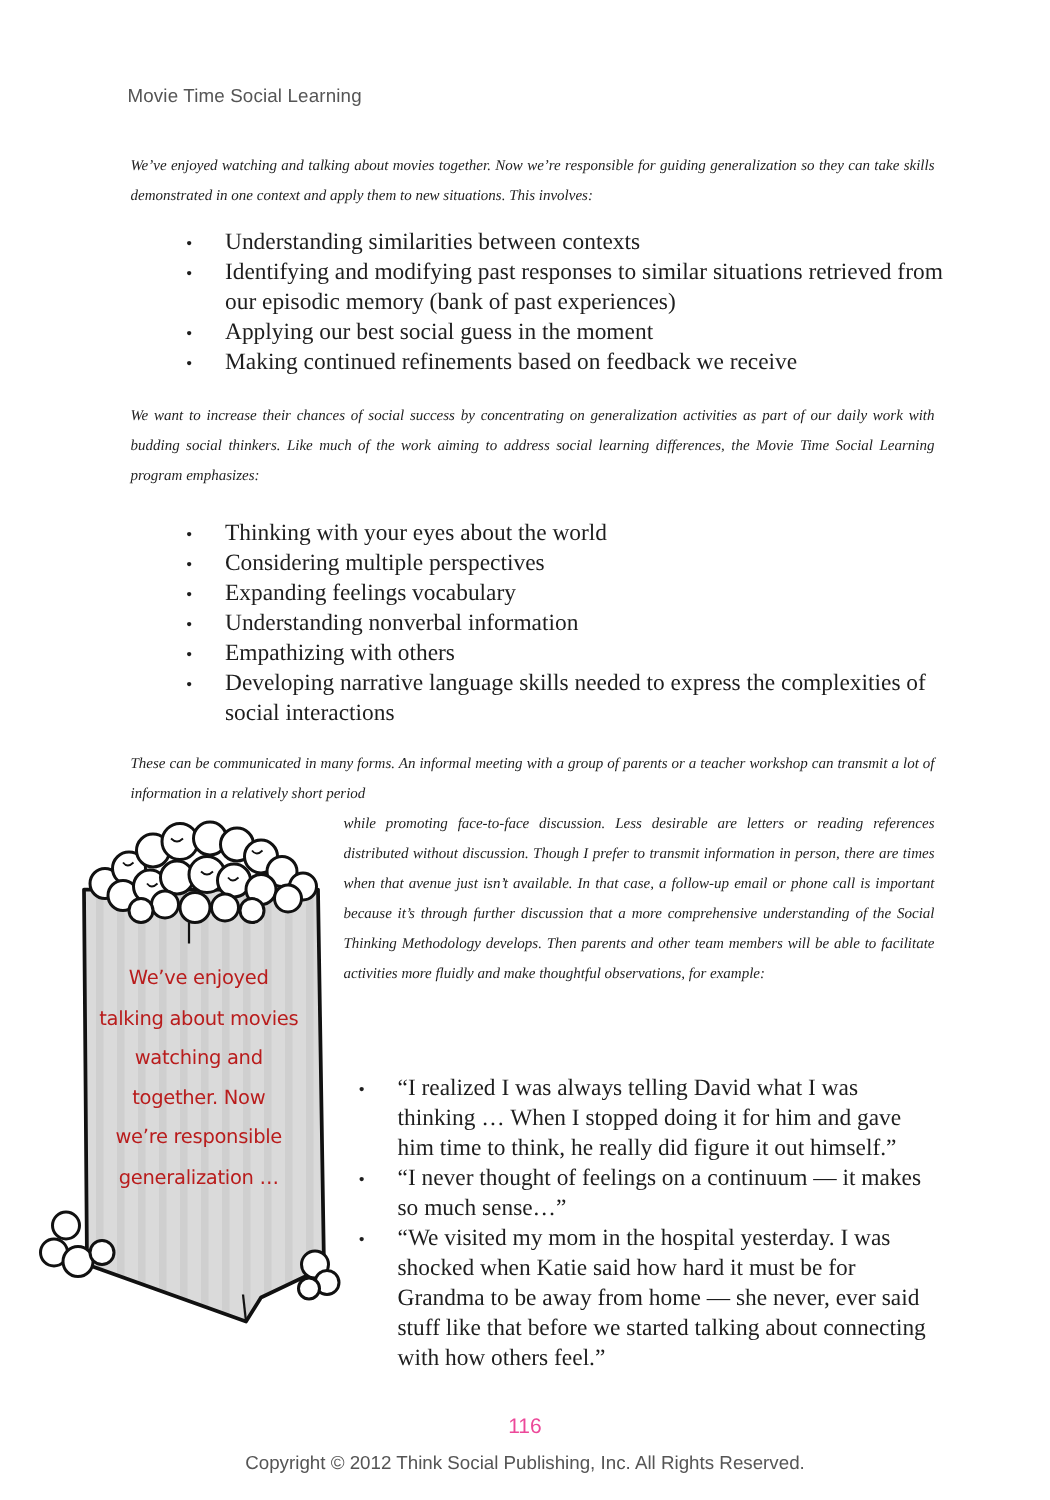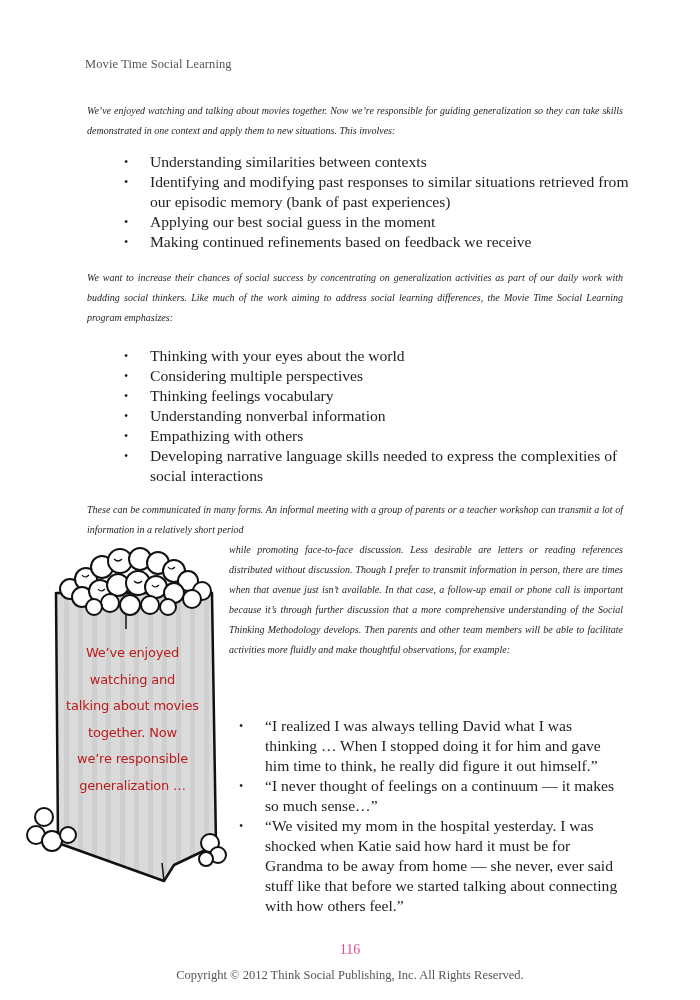--- a/index.html
+++ b/index.html
@@ -1,18 +1,18 @@
 <!DOCTYPE html>
 <html><head>
 <meta charset="utf-8">
 <style>
   html, body { margin:0; padding:0; background:#ffffff; }
   body { width:700px; height:1000px; position:relative; overflow:hidden; color:#1e1e1e; }
   .serif { font-family: "Liberation Serif", "DejaVu Serif", serif; }
-  .sans { font-family: Liberation Serif, serif; }
+  .sans { font-family: Liberation Sans, sans-serif; }
 
   .running-head { position:absolute; left:85px; top:57px; font-size:12.5px; color:#555; letter-spacing:0.1px; }
 
   .para { position:absolute; font-size:10px; line-height:20px; text-align:justify;font-style:italic; }
   .para.p1 { left:87px; top:101px; width:536px; }
   .para.p2 { left:87px; top:268px; width:536px; }
   .para.p3 { left:87px; top:500px; width:536px; }
   .para.p3b { left:229px; top:540px; width:394px; }
 
   ul.blist { position:absolute; margin:0; padding:0; list-style:none; font-size:15.6px; line-height:20px; }
@@ -41,21 +41,21 @@
   <li><span class="dot">•</span><span>Identifying and modifying past responses to similar situations retrieved from our episodic memory (bank of past experiences)</span></li>
   <li><span class="dot">•</span><span>Applying our best social guess in the moment</span></li>
   <li><span class="dot">•</span><span>Making continued refinements based on feedback we receive</span></li>
 </ul>
 
 <p class="para p2 serif" style="margin:0">We want to increase their chances of social success by concentrating on generalization activities as part of our daily work with budding social thinkers. Like much of the work aiming to address social learning differences, the Movie Time Social Learning program emphasizes:</p>
 
 <ul class="blist l2 serif">
   <li><span class="dot">•</span><span>Thinking with your eyes about the world</span></li>
   <li><span class="dot">•</span><span>Considering multiple perspectives</span></li>
-  <li><span class="dot">•</span><span>Thinking feelings vocabulary</span></li>
+  <li><span class="dot">•</span><span>Expanding feelings vocabulary</span></li>
   <li><span class="dot">•</span><span>Understanding nonverbal information</span></li>
   <li><span class="dot">•</span><span>Empathizing with others</span></li>
   <li><span class="dot">•</span><span>Developing narrative language skills needed to express the complexities of social interactions</span></li>
 </ul>
 
 <p class="para p3 serif" style="margin:0">These can be communicated in many forms. An informal meeting with a group of parents or a teacher workshop can transmit a lot of information in a relatively short period</p>
 <p class="para p3b serif" style="margin:0">while promoting face-to-face discussion. Less desirable are letters or reading references distributed without discussion. Though I prefer to transmit information in person, there are times when that avenue just isn’t available. In that case, a follow-up email or phone call is important because it’s through further discussion that a more comprehensive understanding of the Social Thinking Methodology develops. Then parents and other team members will be able to facilitate activities more fluidly and make thoughtful observations, for example:</p>
 
 <ul class="blist l3 serif">
   <li><span class="dot">•</span><span>“I realized I was always telling David what I was thinking … When I stopped doing it for him and gave him time to think, he really did figure it out himself.”</span></li>
@@ -116,21 +116,21 @@
 
   <g fill="#fff" stroke="#111" stroke-width="2">
     <circle cx="188" cy="298" r="9"></circle>
     <circle cx="196" cy="310" r="8"></circle>
     <circle cx="184" cy="314" r="7"></circle>
   </g>
 </svg>
 
 <div class="bag-text">
   <div>We’ve enjoyed</div>
+  <div>talking about movies</div>
   <div>watching and</div>
-  <div>talking about movies</div>
   <div>together. Now</div>
   <div>we’re responsible</div>
   <div>generalization …</div>
 </div>
 
 <div class="page-number sans">116</div>
 <div class="copyright sans">Copyright © 2012 Think Social Publishing, Inc. All Rights Reserved.</div>
 
 </body></html>

